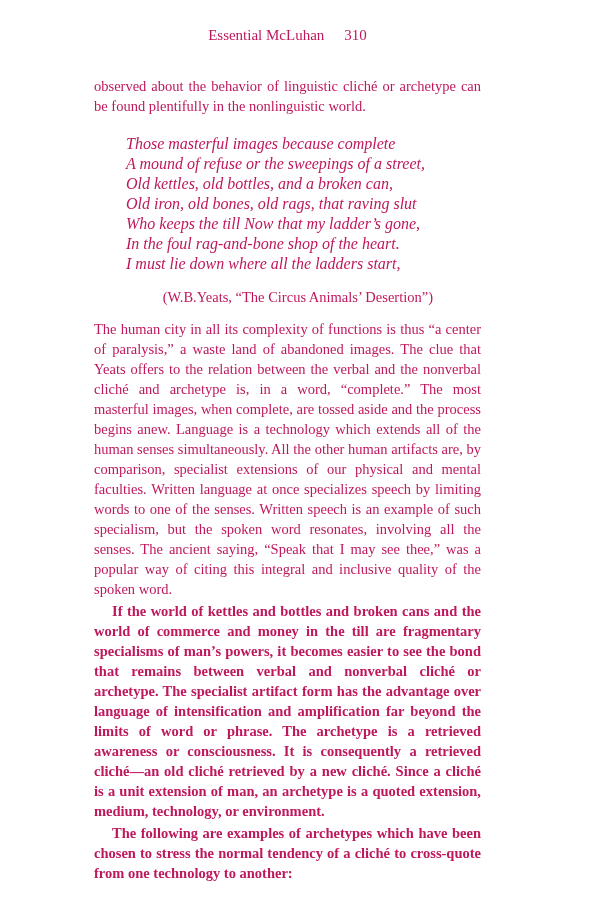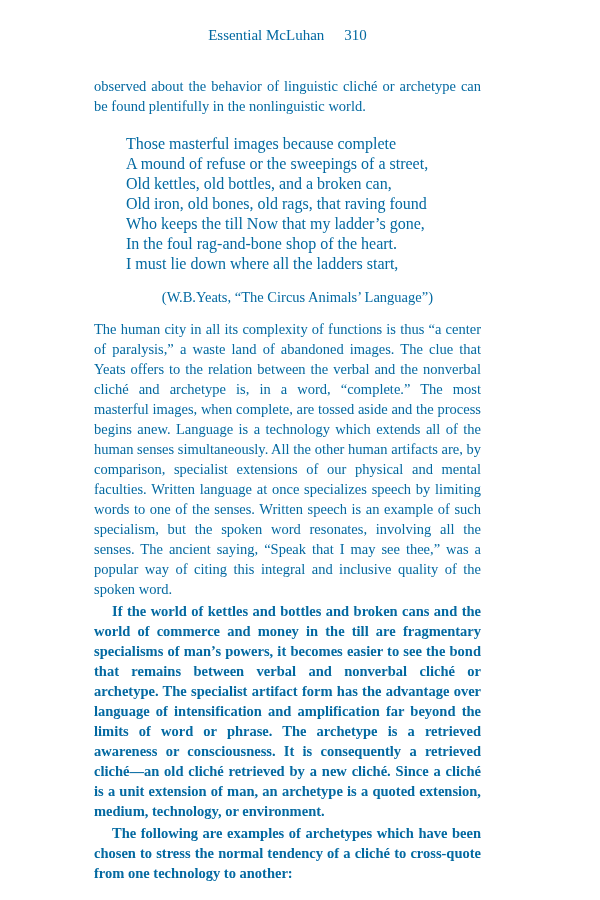--- a/index.html
+++ b/index.html
@@ -8,21 +8,21 @@
     background: #ffffff;
   }
   .page {
     position: relative;
     width: 575px;
     height: 900px;
     background: #ffffff;
     box-sizing: border-box;
     padding: 26px 92px 0 92px;
     font-family: "Liberation Serif", "DejaVu Serif", serif;
-    color: #0369a1;
+    color: #be185d;
     overflow: hidden;
   }
   .running-header {
     text-align: center;
     font-size: 15px;
     line-height: 18px;
     margin-bottom: 32px;
     white-space: nowrap;
   }
   .running-header .pagenum {
@@ -33,20 +33,21 @@
     font-size: 14.5px;
     line-height: 20px;
     text-align: justify;
   }
   .body-par.indent {
     text-indent: 18px;
     font-weight: bold;
   }
   .poem {
     margin: 18px 0 0 34px;
+    font-style: italic;
     font-size: 16px;
     line-height: 20px;
   }
   .poem-line {
     white-space: nowrap;
   }
   .attribution {
     margin: 14px 0 13px 0;
     padding-right: 50px;
     text-align: right;
@@ -71,27 +72,27 @@
   <div class="running-header">
     <span>Essential McLuhan</span><span class="pagenum">310</span>
   </div>
 
   <p class="body-par">observed about the behavior of linguistic cliché or archetype can be found plentifully in the nonlinguistic world.</p>
 
   <div class="poem">
     <div class="poem-line">Those masterful images because complete</div>
     <div class="poem-line">A mound of refuse or the sweepings of a street,</div>
     <div class="poem-line">Old kettles, old bottles, and a broken can,</div>
-    <div class="poem-line">Old iron, old bones, old rags, that raving found</div>
+    <div class="poem-line">Old iron, old bones, old rags, that raving slut</div>
     <div class="poem-line">Who keeps the till Now that my ladder’s gone,</div>
     <div class="poem-line">In the foul rag-and-bone shop of the heart.</div>
     <div class="poem-line">I must lie down where all the ladders start,</div>
   </div>
 
-  <div class="attribution">(W.B.Yeats, “The Circus Animals’ Language”)</div>
+  <div class="attribution">(W.B.Yeats, “The Circus Animals’ Desertion”)</div>
 
   <p class="body-par">The human city in all its complexity of functions is thus “a center of paralysis,” a waste land of abandoned images. The clue that Yeats offers to the relation between the verbal and the nonverbal cliché and archetype is, in a word, “complete.” The most masterful images, when complete, are tossed aside and the process begins anew. Language is a technology which extends all of the human senses simultaneously. All the other human artifacts are, by comparison, specialist extensions of our physical and mental faculties. Written language at once specializes speech by limiting words to one of the senses. Written speech is an example of such specialism, but the spoken word resonates, involving all the senses. The ancient saying, “Speak that I may see thee,” was a popular way of citing this integral and inclusive quality of the spoken word.</p>
 
   <p class="body-par indent">If the world of kettles and bottles and broken cans and the world of commerce and money in the till are fragmentary specialisms of man’s powers, it becomes easier to see the bond that remains between verbal and nonverbal cliché or archetype. The specialist artifact form has the advantage over language of intensification and amplification far beyond the limits of word or phrase. The archetype is a retrieved awareness or consciousness. It is consequently a retrieved cliché—an old cliché retrieved by a new cliché. Since a cliché is a unit extension of man, an archetype is a quoted extension, medium, technology, or environment.</p>
 
   <p class="body-par indent">The following are examples of archetypes which have been chosen to stress the normal tendency of a cliché to cross-quote from one technology to another:</p>
 
   <div class="examples">
     <div class="example-line">a flagpole flying a flag</div>
 

